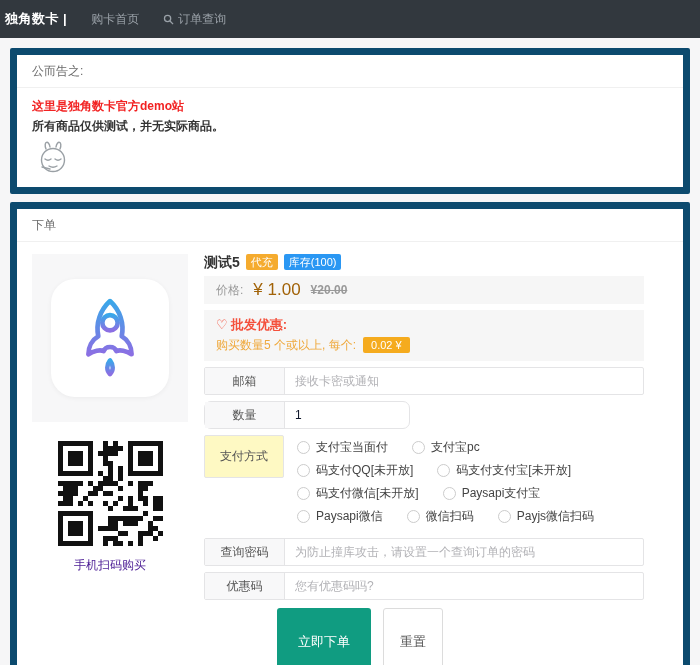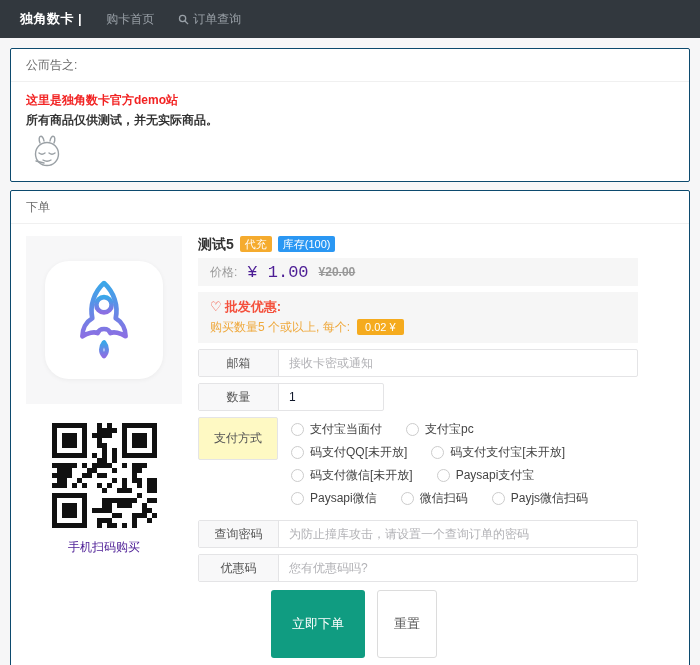--- a/index.html
+++ b/index.html
@@ -4,55 +4,55 @@
 <style>
   * { box-sizing: border-box; margin: 0; padding: 0; }
   html,body { width: 700px; }
   body {
     background: #f6f6f7;
     font-family: "Liberation Sans", "DejaVu Sans", sans-serif;
     font-size: 12px;
     color: #333;
   }
   
-  .navbar { height: 38px; background: #32383e; display: flex; align-items: center; padding: 0 20px; }
+  .navbar { height: 38px; background: #32383e; display: flex; align-items: center; padding: 0 5px; }
   .brand { color: #fff; font-weight: bold; font-size: 13px; letter-spacing: .5px; }
   .nav-link { color: #9aa1a8; font-size: 12px; margin-left: 24px; display: flex; align-items: center; gap: 4px; cursor: pointer; text-decoration: none; }
   .nav-link svg { display: block; }
   
   .container { margin: 10px; }
-  .card { background: #fff; border: 1px solid #0c4a6e; border-radius: 2px; margin-bottom: 8px; }
+  .card { background: #fff; border: 7px solid #0c4a6e; border-radius: 2px; margin-bottom: 8px; }
   .card-header { padding: 9px 15px; font-size: 12px; color: #6b6b6b; border-bottom: 1px solid #f0f0f0; line-height: 14px; }
   
   .ann-body { padding: 11px 15px 10px; }
   .notice-red { color: #f22222; font-weight: bold; font-size: 12px; line-height: 14px; }
   .notice-dark { color: #333; font-weight: bold; font-size: 12px; margin-top: 6px; line-height: 14px; }
   .emoticon { margin-top: 7px; display: block; }
   
   .order-body { display: flex; padding: 12px 15px; }
   .left-col { width: 156px; flex: none; }
   .img-tile { width: 156px; height: 168px; background: #f7f7f8; display: flex; align-items: center; justify-content: center; }
   .rocket-tile { width: 118px; height: 118px; background: #fff; border-radius: 24px; display: flex; align-items: center; justify-content: center; box-shadow: 0 1px 5px rgba(0,0,0,.05); }
   .qr-box { margin: 16px auto 0; width: 111px; height: 111px; }
   .qr-caption { text-align: center; font-size: 12px; color: #4c1d95; margin-top: 8px; }
   .right-col { width: 440px; margin-left: 16px; }
   .prod-title { font-size: 14px; font-weight: bold; color: #333; display: flex; align-items: center; gap: 6px; line-height: 16px; }
   .badge { font-size: 11px; color: #fff; padding: 2px 5px; border-radius: 2px; font-weight: normal; line-height: 12px; }
   .price-row { background: #f6f6f6; margin-top: 6px; padding: 4px 12px; display: flex; align-items: center; gap: 10px; font-size: 12px; color: #999; height: 28px; }
-  .price-cur { color: #4c1d95; font-size: 17px; font-family: Liberation Mono, monospace; }
+  .price-cur { color: #a16207; font-size: 17px; }
   .price-old { text-decoration: line-through; font-weight: bold; }
   .wholesale { background: #f6f6f6; margin-top: 6px; padding: 7px 12px 8px; }
   .ws-title { color: #f4503c; font-size: 13px; font-weight: bold; line-height: 15px; display: flex; align-items: center; gap: 3px; }
   .ws-line { margin-top: 5px; font-size: 12px; color: #efa93d; display: flex; align-items: center; gap: 7px; line-height: 14px; }
   .ws-badge { background: #f5ab1e; color: #fff; padding: 2px 8px; border-radius: 2px; font-size: 11px; line-height: 12px; }
   .igroup { display: flex; align-items: stretch; border: 1px solid #e4e4e6; border-radius: 2px; margin-top: 6px; height: 28px; background: #fff; justify-content: center; }
   .igroup .lbl { width: 80px; flex: none; background: #f8f8f9; border-right: 1px solid #e4e4e6; display: flex; align-items: center; justify-content: center; font-size: 12px; color: #555; }
   .igroup input { flex: 1; border: 0; outline: 0; padding: 0 10px; font-size: 12px; color: #0f172a; min-width: 0; background: transparent; }
   ::placeholder { color: #b2b2b6; opacity: 1; }
-  .qty { width: 186px; }
+  .qty { width: 206px; border-radius: 7px; }
   .pay-row { display: flex; margin-top: 6px; }
   .pay-lbl { width: 80px; height: 43px; flex: none; background: #fef9c3; border: 1px solid #e4e4e6; border-radius: 2px; display: flex; align-items: center; justify-content: center; font-size: 12px; color: #555; }
   .pay-opts { margin-left: 13px; display: flex; flex-wrap: wrap; padding-top: 5px; }
   .radio { display: flex; align-items: center; margin: 0 24px 9px 0; cursor: pointer; }
   .rdo { width: 13px; height: 13px; border: 1px solid #ccc; border-radius: 50%; background: #fff; flex: none; }
   .radio .txt { font-size: 12px; color: #444; margin-left: 6px; line-height: 14px; white-space: nowrap; }
   .btn-row { margin-top: 8px; margin-left: 73px; display: flex; gap: 12px; }
   .btn-primary { background: #109c81; color: #fff; border: 0; font-size: 13px; padding: 8px 21px; border-radius: 3px; cursor: pointer; font-family: inherit; }
   .btn-reset { background: #fff; color: #555; border: 1px solid #dcdcdc; font-size: 13px; padding: 24px 16px; border-radius: 3px; cursor: pointer; font-family: Liberation Mono, monospace; }
 </style>

